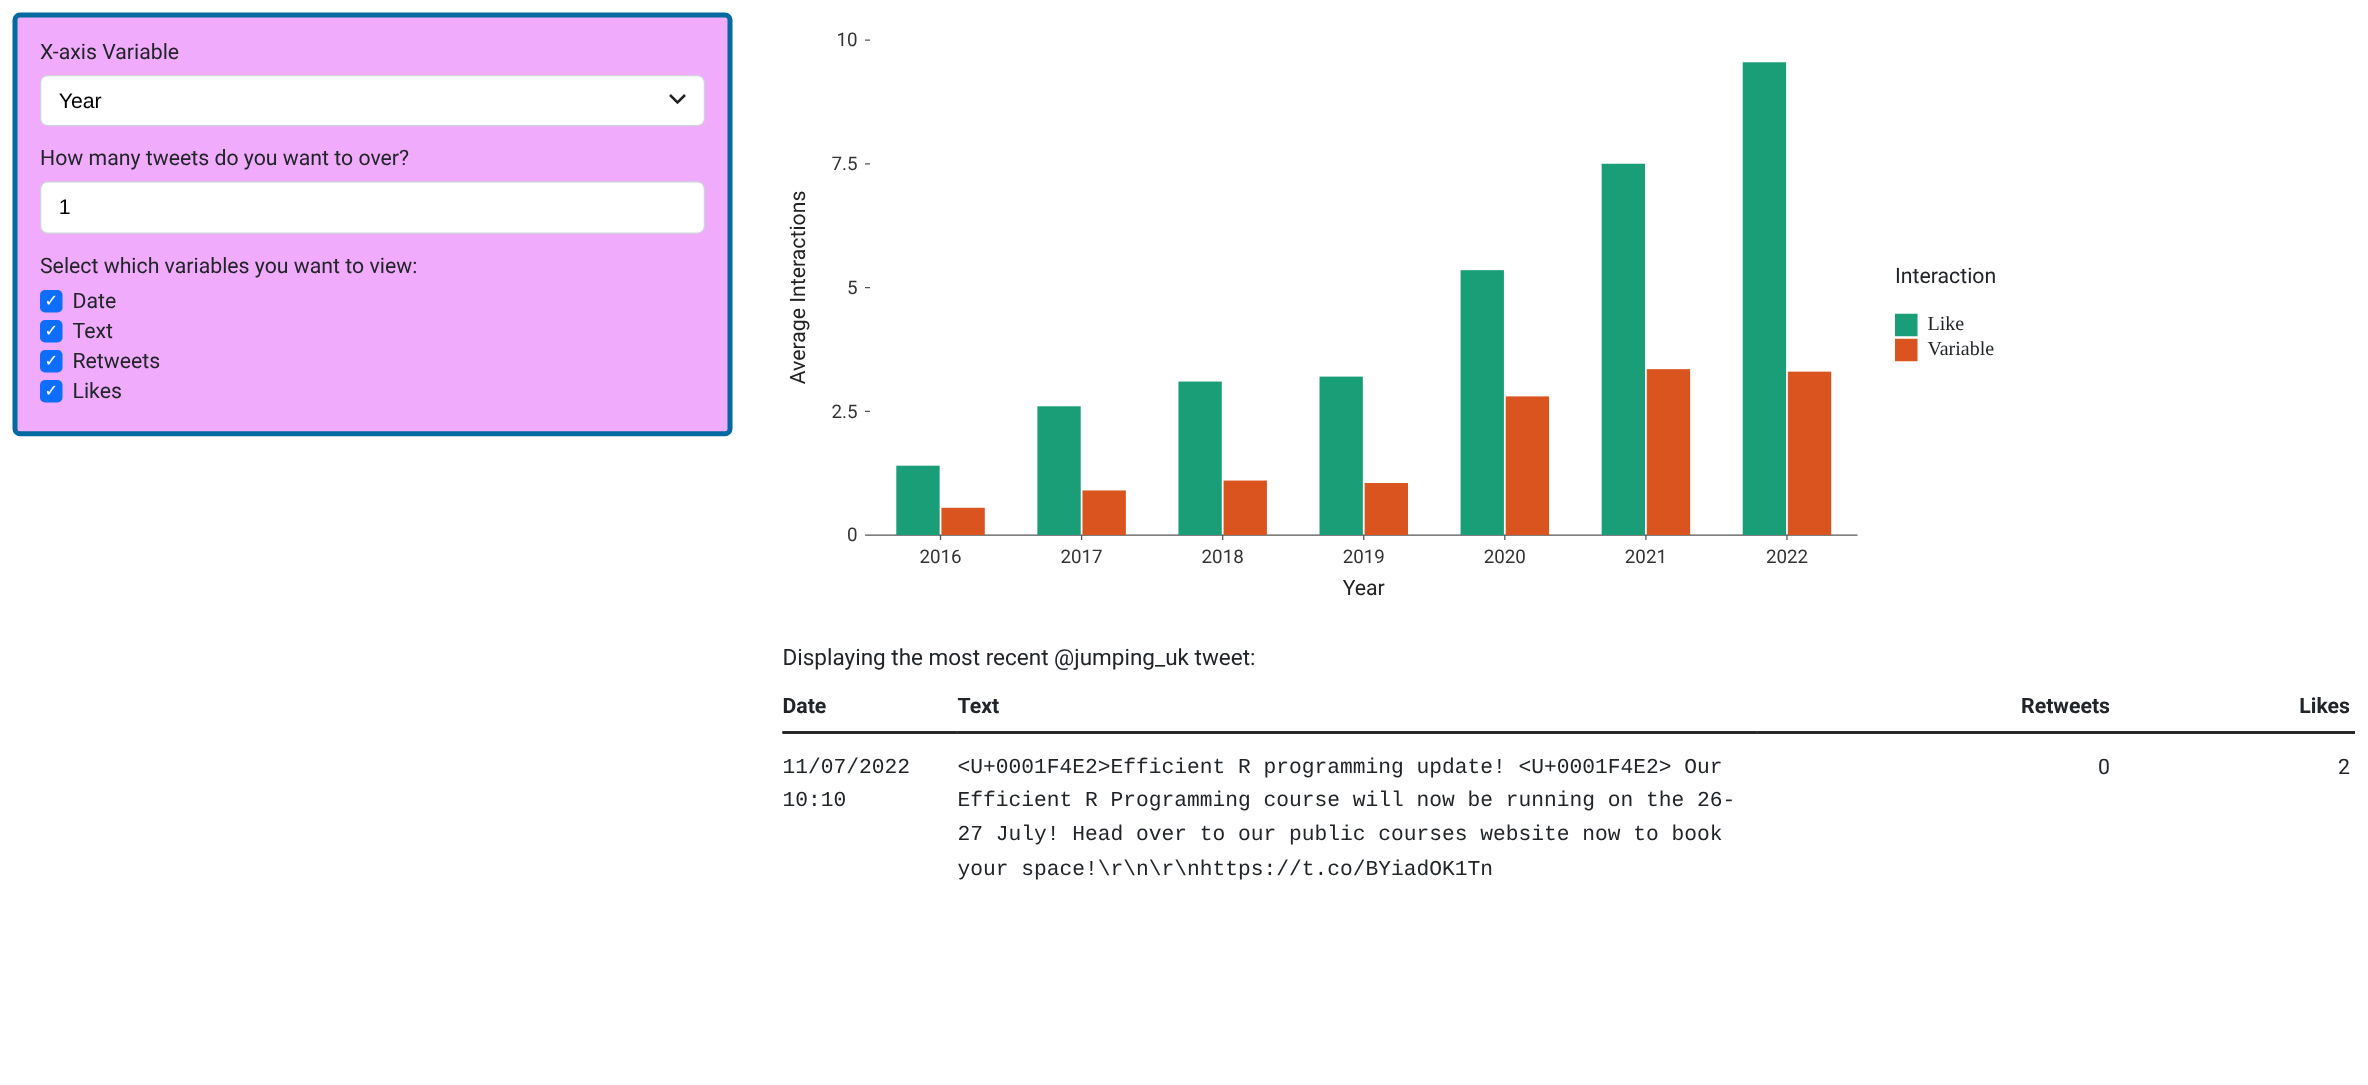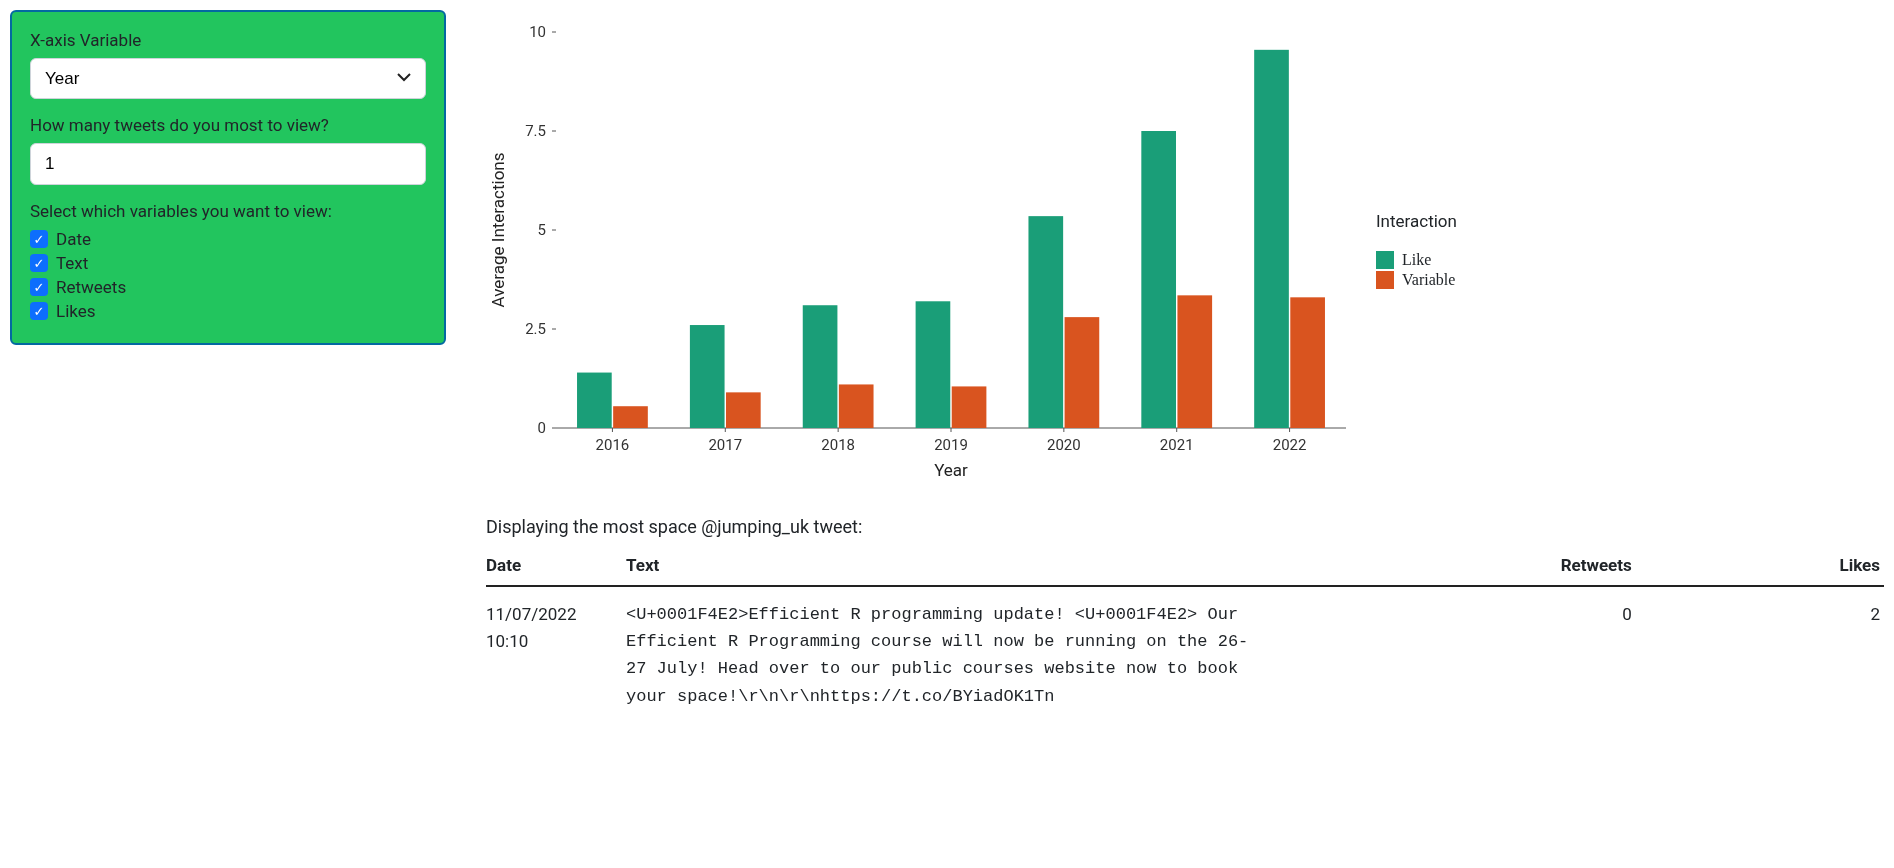--- a/index.html
+++ b/index.html
@@ -9,25 +9,25 @@
     color: #212529;
     background: #fff;
     padding: 10px;
   }
   .container {
     display: flex;
     gap: 40px;
     align-items: flex-start;
   }
   .sidebar {
-    width: 436px;
-    border: 2px solid #0369a1;
+    width: 576px;
+    border: 4px solid #0369a1;
     border-radius: 6px;
     padding: 18px;
-    background: #22c55e;
+    background: #f0abfc;
   }
   .form-group {
     margin-bottom: 16px;
   }
   .form-label {
     display: block;
     margin-bottom: 8px;
     font-size: 17px;
     color: #212529;
   }
@@ -135,21 +135,21 @@
   thead th.num, tbody td.num {
     text-align: right;
     padding-right: 4px;
     padding-left: 18px;
   }
   tbody td {
     vertical-align: top;
     padding: 14px 10px 14px 0;
     line-height: 1.6;
   }
-  tbody td:first-child { white-space: nowrap; width: 140px; }
+  tbody td:first-child { white-space: nowrap; width: 140px; font-family: Liberation Mono, monospace; }
   tbody td.textcol { width: 640px; font-family: Liberation Mono, monospace; }
   svg text {
     font-family: -apple-system, BlinkMacSystemFont, "Segoe UI", Roboto, sans-serif;
   }
 </style>
 </head>
 <body>
 
 <div class="container">
 
@@ -161,21 +161,21 @@
           <option>Year</option>
         </select>
         <span class="select-chevron">
           <svg width="16" height="16" viewBox="0 0 16 16">
               <path d="M2 5 L8 11 L14 5" fill="none" stroke="#222" stroke-width="2"></path>
             </svg>
         </span>
       </div>
     </div>
     <div class="form-group">
-      <label class="form-label">How many tweets do you most to view?</label>
+      <label class="form-label">How many tweets do you want to over?</label>
       <input class="form-input" value="1" style="">
     </div>
     <div class="form-group" style="margin-bottom:0">
       <label class="form-label">Select which variables you want to view:</label>
       <div class="checkbox-row">
         <span class="checkbox-box">
             <span class="checkbox-tick">✓</span>
           </span>
         <span class="checkbox-label">Date</span>
       </div>
@@ -255,21 +255,21 @@
               <span>Like</span>
             </div>
             <div class="legend-row">
               <span class="legend-swatch" style="background: rgb(217, 84, 31);"></span>
               <span>Variable</span>
             </div>
           </div>
       </div>
     </div>
 
-    <div class="caption">Displaying the most space @jumping_uk tweet:</div>
+    <div class="caption">Displaying the most recent @jumping_uk tweet:</div>
     <table>
       <thead>
         <tr>
           <th>Date</th>
           <th>Text</th>
           <th class="num">Retweets</th>
           <th class="num">Likes</th>
         </tr>
       </thead>
       <tbody id="table-body">

